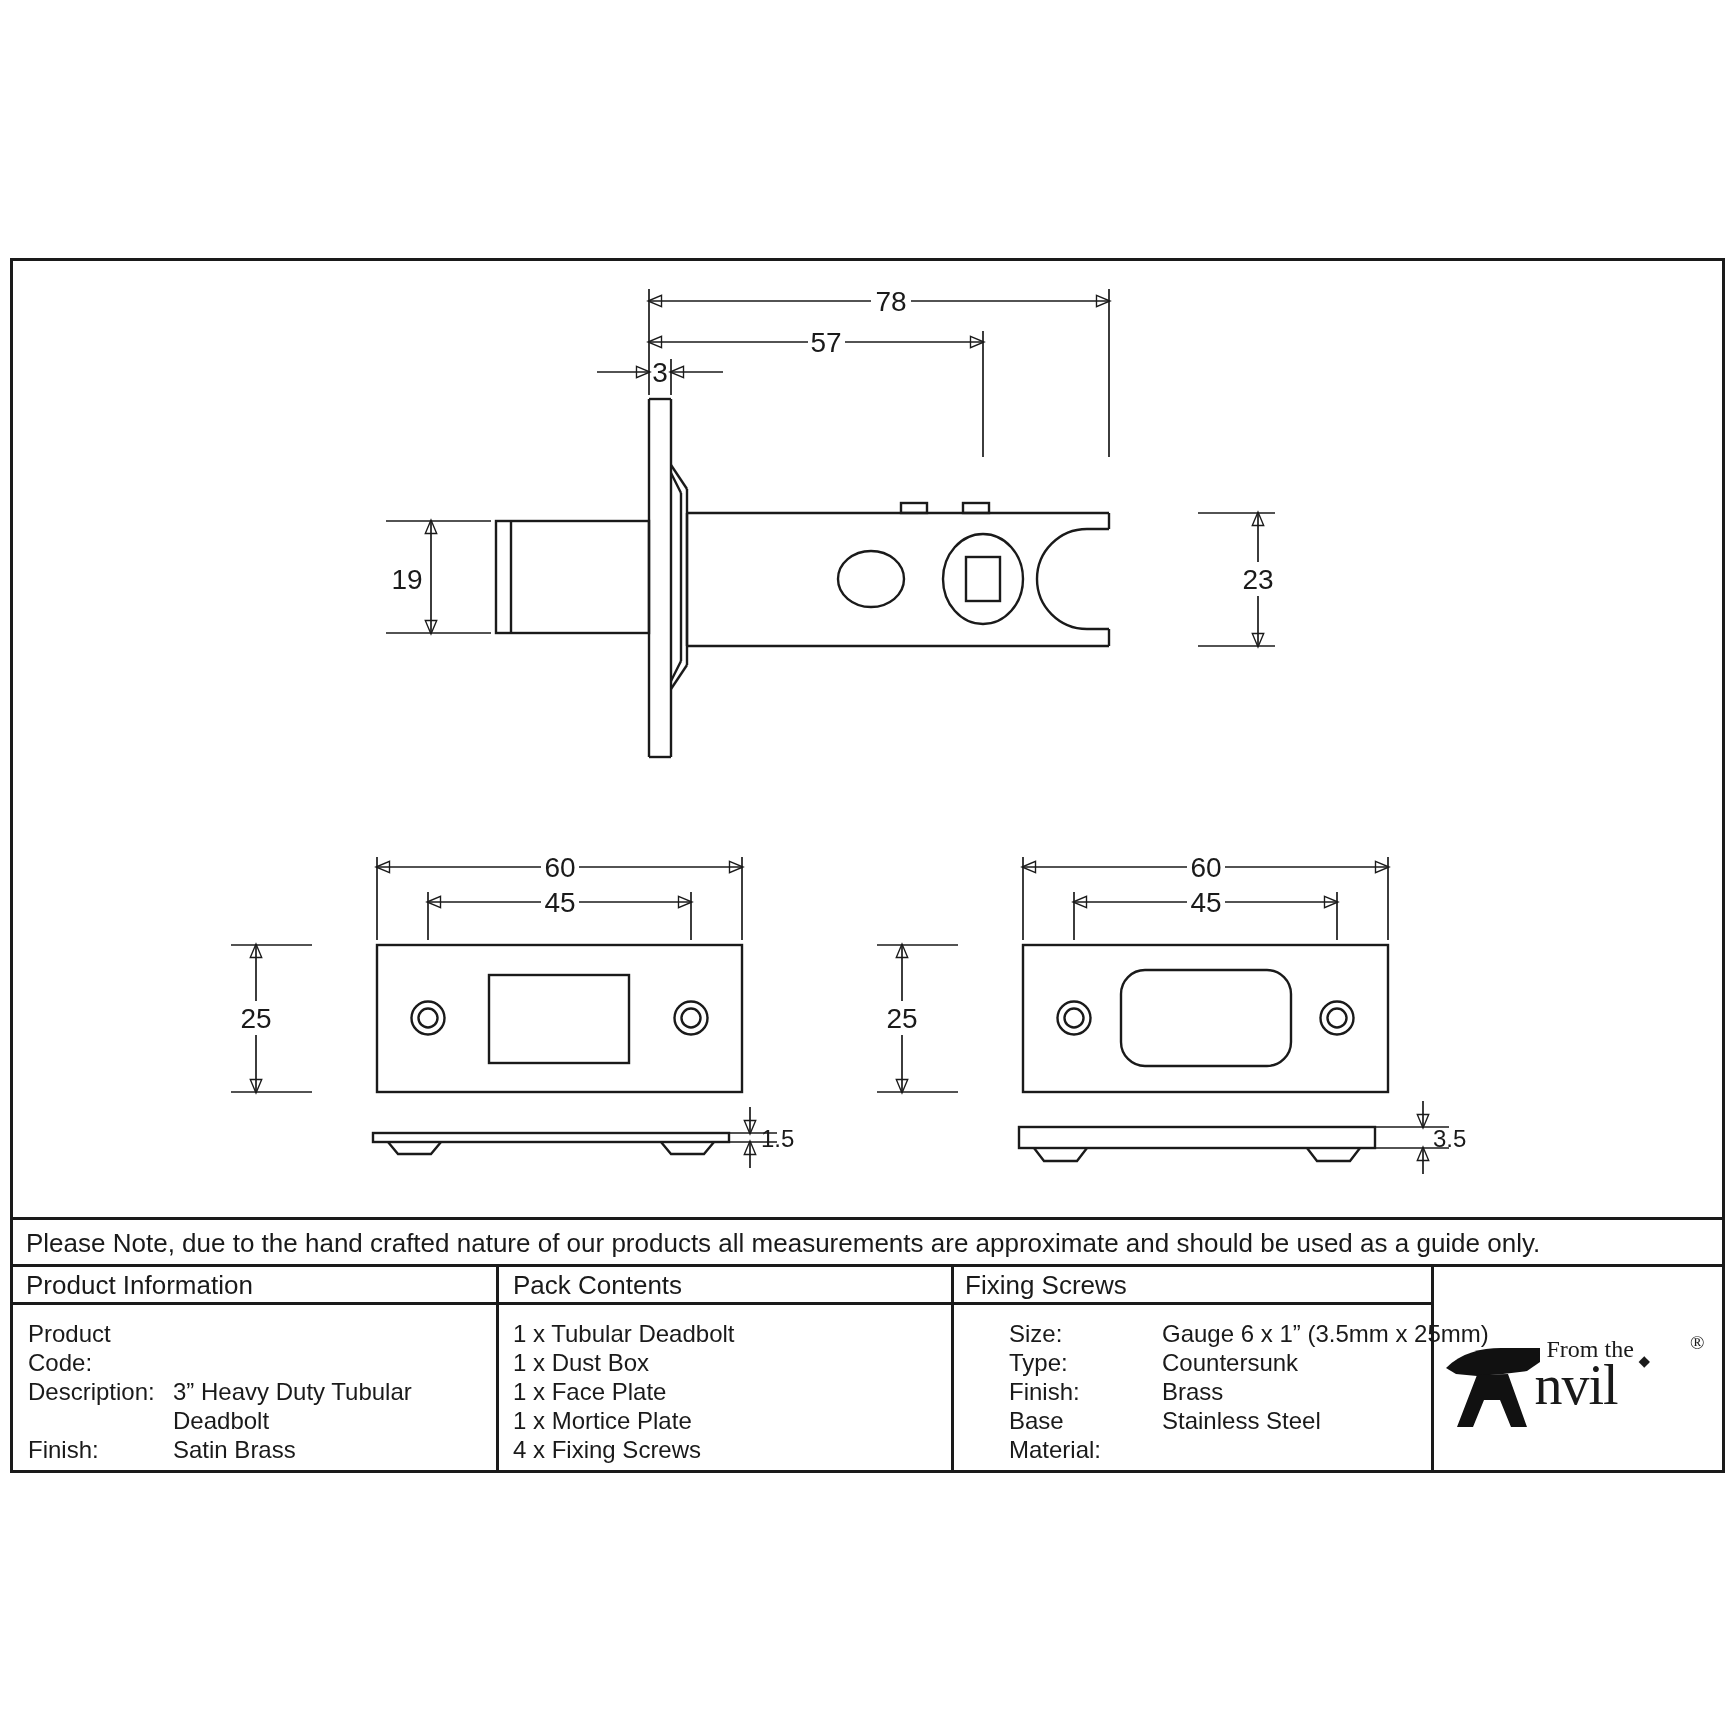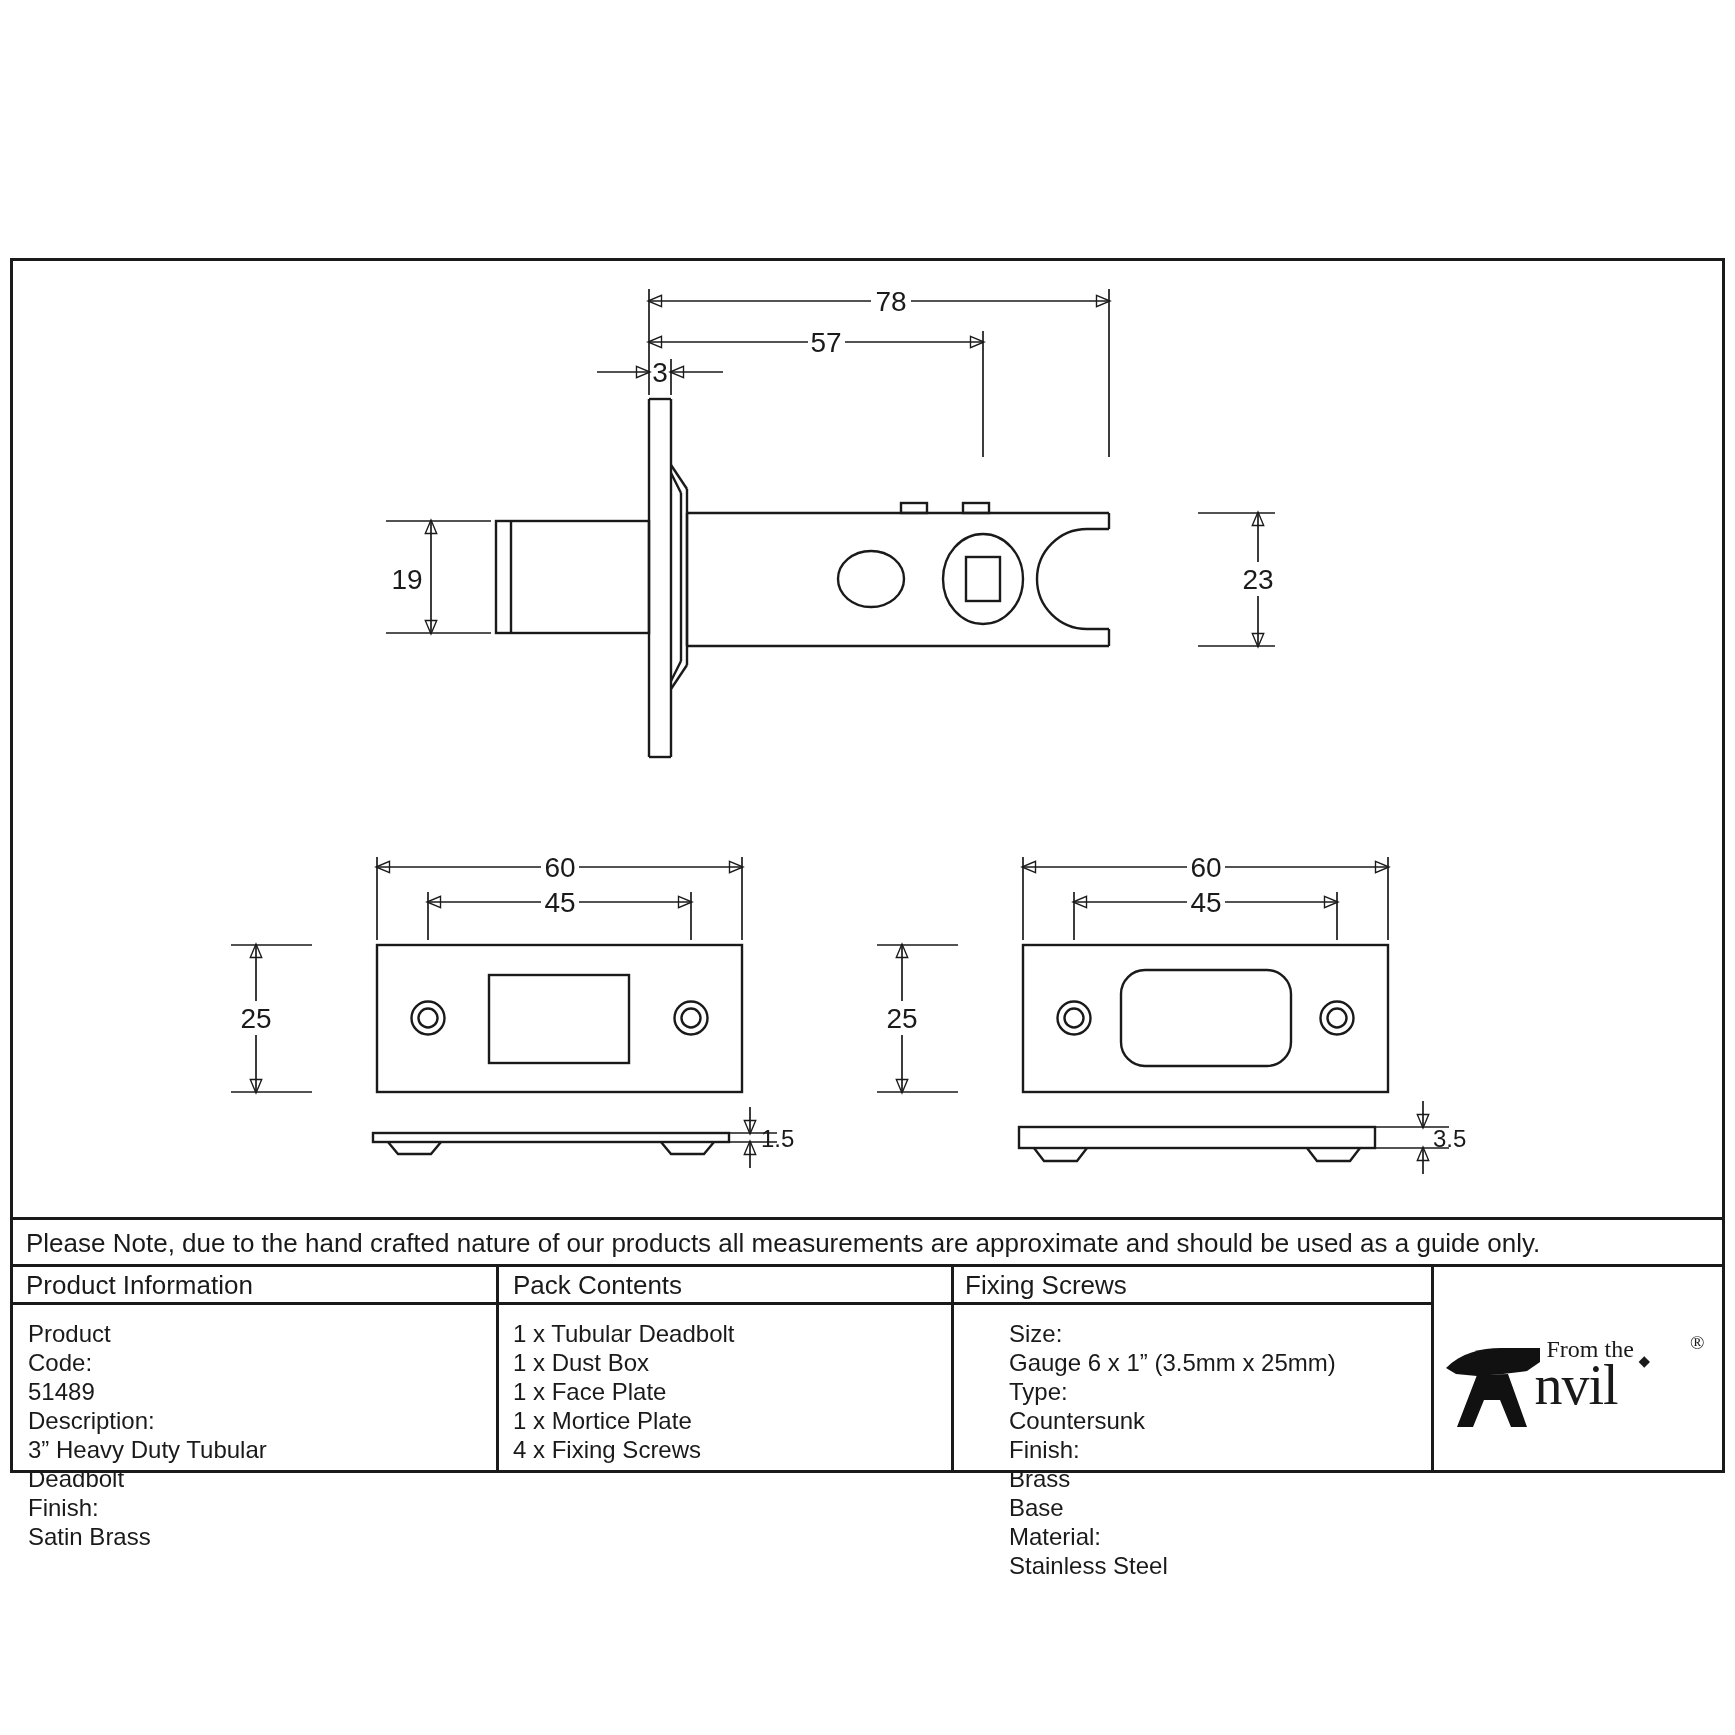--- a/index.html
+++ b/index.html
@@ -10,21 +10,21 @@
   .obj{stroke-width:2.4px;}
   .dim{stroke-width:1.7px;}
   .drawing text{font-family:"Liberation Sans",sans-serif;font-size:28px;fill:#1a1a1a;stroke:none;}
   .drawing text.small{font-size:24px;}
   .note-row{position:absolute;left:0;right:0;top:956px;height:39px;border-top:3px solid #1a1a1a;line-height:46px;font-size:26px;padding-left:13px;box-sizing:border-box;background:#fff;}
   .header-row{position:absolute;left:0;right:0;top:1003px;height:38px;border-top:3px solid #1a1a1a;box-sizing:border-box;font-size:26px;}
   .hcell{position:absolute;top:0;height:38px;line-height:36px;}
   .hb-line{position:absolute;left:0;top:1041px;width:1418px;height:3px;background:#1a1a1a;}
   .vline{position:absolute;top:1003px;width:3px;height:206px;background:#1a1a1a;}
   .ccell{position:absolute;top:1044px;font-size:24px;line-height:29px;}
-  .kv{display:flex;flex-direction:column;}
+  .kv{display:flex;}
   .kv .k{flex:none;}
   .c1 .k{width:145px;}
   .c1 .v{width:245px;}
   .c3 .k{width:153px;}
   .c3 .v{white-space:nowrap;}
   .logo-cell{position:absolute;left:1418px;top:1003px;width:285px;height:244px;display:flex;align-items:center;justify-content:center;}
   .logo-inner{position:relative;width:262px;height:100px;}
   .logo-inner svg{position:absolute;left:0;top:6px;}
   .logo-fromthe{position:absolute;left:104px;top:0;font-family:"Liberation Serif",serif;font-size:24px;}
   .logo-nvil{position:absolute;left:92px;top:6px;font-family:"Liberation Serif",serif;font-size:56px;line-height:86px;letter-spacing:-1px;}
@@ -181,21 +181,20 @@
     <div class="hcell" style="left:952px;">Fixing Screws</div>
   </div>
   <div class="hb-line"></div>
   <div class="vline" style="left:483px;"></div>
   <div class="vline" style="left:938px;"></div>
   <div class="vline" style="left:1418px;"></div>
 
   <div class="ccell c1" style="left:15px;width:468px;padding-top:14px;">
     <div class="kv">
       <span class="k">Product Code:</span>
-      <span class="v">51489</span>
     </div>
     <div class="kv">
       <span class="k">Description:</span>
       <span class="v">3” Heavy Duty Tubular Deadbolt</span>
     </div>
     <div class="kv">
       <span class="k">Finish:</span>
       <span class="v">Satin Brass</span>
     </div>
   </div>

